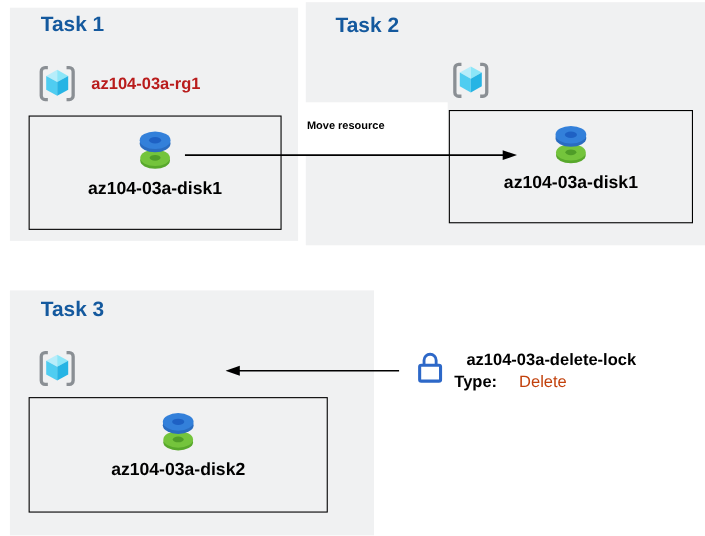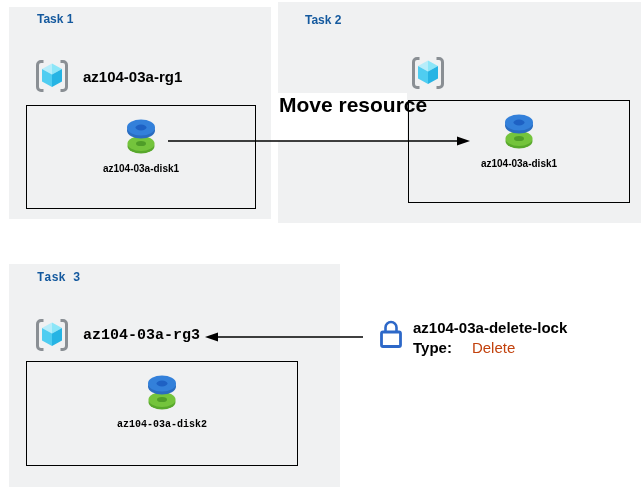--- a/index.html
+++ b/index.html
@@ -3,53 +3,53 @@
 <meta charset="utf-8">
 <style>
   html,body{margin:0;padding:0;background:#ffffff;}
   .canvas{
     position:relative;width:641px;height:487px;background:#ffffff;
     font-family:"Liberation Sans",sans-serif;color:#000;overflow:hidden;
   }
   .panel{position:absolute;background:#f0f1f2;}
   #panel-task1{left:9px;top:7px;width:262px;height:212px;}
   #panel-task2{left:278px;top:2px;width:363px;height:221px;text-decoration:underline;}
-  #panel-task3{left:9px;top:264px;width:331px;height:223px;font-family:Liberation Mono, monospace;}
-  .task-title{position:absolute;font-size:12px;font-weight:bold;color:#14599e;white-space:nowrap;}
+  #panel-task3{left:9px;top:264px;width:331px;height:223px;}
+  .task-title{position:absolute;font-size:19px;font-weight:bold;color:#14599e;white-space:nowrap;}
   #title-task1{left:28px;top:5px;}
   #title-task2{left:27px;top:11px;}
   #title-task3{left:28px;top:7px;}
   .rg-row{position:absolute;display:flex;align-items:center;gap:11px;white-space:nowrap;}
   #rg-row-1{left:23px;top:49px;}
   #rg-row-2{left:130px;top:51px;}
   #rg-row-3{left:23px;top:51px;}
-  .rg-label{font-size:15px;font-weight:bold;color:#000000;}
+  .rg-label{font-size:15px;font-weight:bold;color:#b91c1c;}
   .rbox{
     position:absolute;border:1.5px solid #000;box-sizing:border-box;
     display:flex;flex-direction:column;align-items:center;padding-top:9px;
   }
   #rbox-1{left:17px;top:98px;width:230px;height:104px;}
   #rbox-2{left:130px;top:98px;width:222px;height:103px;}
   #rbox-3{left:17px;top:97px;width:272px;height:105px;}
-  .rbox-label{font-size:10px;font-weight:bold;color:#000;margin-top:6px;white-space:nowrap;}
+  .rbox-label{font-size:16px;font-weight:bold;color:#000;margin-top:6px;white-space:nowrap;}
   .arrow{position:absolute;}
   #arrow-move{left:168px;top:134px;}
   #arrow-lock{left:205px;top:330px;}
   .float-label{
-    position:absolute;background:#ffffff;display:flex;align-items:flex-start;
-    font-size:21px;font-weight:bold;white-space:nowrap;
+    position:absolute;background:#ffffff;display:flex;align-items:center;
+    font-size:10px;font-weight:bold;white-space:nowrap;
     padding:0 15px 6px 8px;box-sizing:border-box;
   }
   #move-label-box{left:271px;top:93px;width:136px;height:48px;}
   .lock-box{
     position:absolute;left:371px;top:313px;width:40px;height:41px;background:#ffffff;
     display:flex;align-items:center;justify-content:center;
   }
   .lock-text{position:absolute;left:413px;top:318px;font-size:15px;line-height:20px;}
-  .lock-name{font-weight:bold;white-space:nowrap;}
+  .lock-name{font-weight:bold;white-space:nowrap;margin-left:11px;}
   .lock-type .t-label{font-weight:bold;text-align:right;}
   .lock-type .t-value{font-weight:normal;color:#c2410c;margin-left:20px;}
   .icon{display:block;}
 </style>
 </head>
 <body>
 
 <div class="canvas">
 
   <div class="panel" id="panel-task1">
@@ -120,21 +120,20 @@
 
     <div class="rg-row" id="rg-row-3">
       <svg class="icon" width="40" height="40" viewBox="0 0 40 40">
         <path d="M11.5 5.5 H9 a3.5 3.5 0 0 0 -3.5 3.5 v22 a3.5 3.5 0 0 0 3.5 3.5 h2.5" fill="none" stroke="#8a8f94" stroke-width="3"></path>
         <path d="M28.5 5.5 H31 a3.5 3.5 0 0 1 3.5 3.5 v22 a3.5 3.5 0 0 1 -3.5 3.5 h-2.5" fill="none" stroke="#8a8f94" stroke-width="3"></path>
         <polygon points="20,7.5 10,13 20,18.5" fill="#b7edfa"></polygon>
         <polygon points="20,7.5 30,13 20,18.5" fill="#8ce6f8"></polygon>
         <polygon points="10,13 20,18.5 20,31 10,25.5" fill="#4fcdf1"></polygon>
         <polygon points="30,13 20,18.5 20,31 30,25.5" fill="#26b4e4"></polygon>
       </svg>
-      <span class="rg-label">az104-03a-rg3</span>
     </div>
 
     <div class="rbox" id="rbox-3">
       <svg class="icon" width="38" height="42" viewBox="0 0 38 42">
         <ellipse cx="19" cy="31" rx="13.5" ry="7.5" fill="#58a82c"></ellipse>
         <ellipse cx="19" cy="28.5" rx="13.5" ry="7.5" fill="#74c43c"></ellipse>
         <ellipse cx="19" cy="28.5" rx="5" ry="2.6" fill="#4f9d28"></ellipse>
         <ellipse cx="19" cy="15.5" rx="14" ry="8" fill="#2a6cc0"></ellipse>
         <ellipse cx="19" cy="12.5" rx="14" ry="8" fill="#3380da"></ellipse>
         <ellipse cx="19" cy="12.5" rx="5.5" ry="2.9" fill="#1e61c4"></ellipse>

